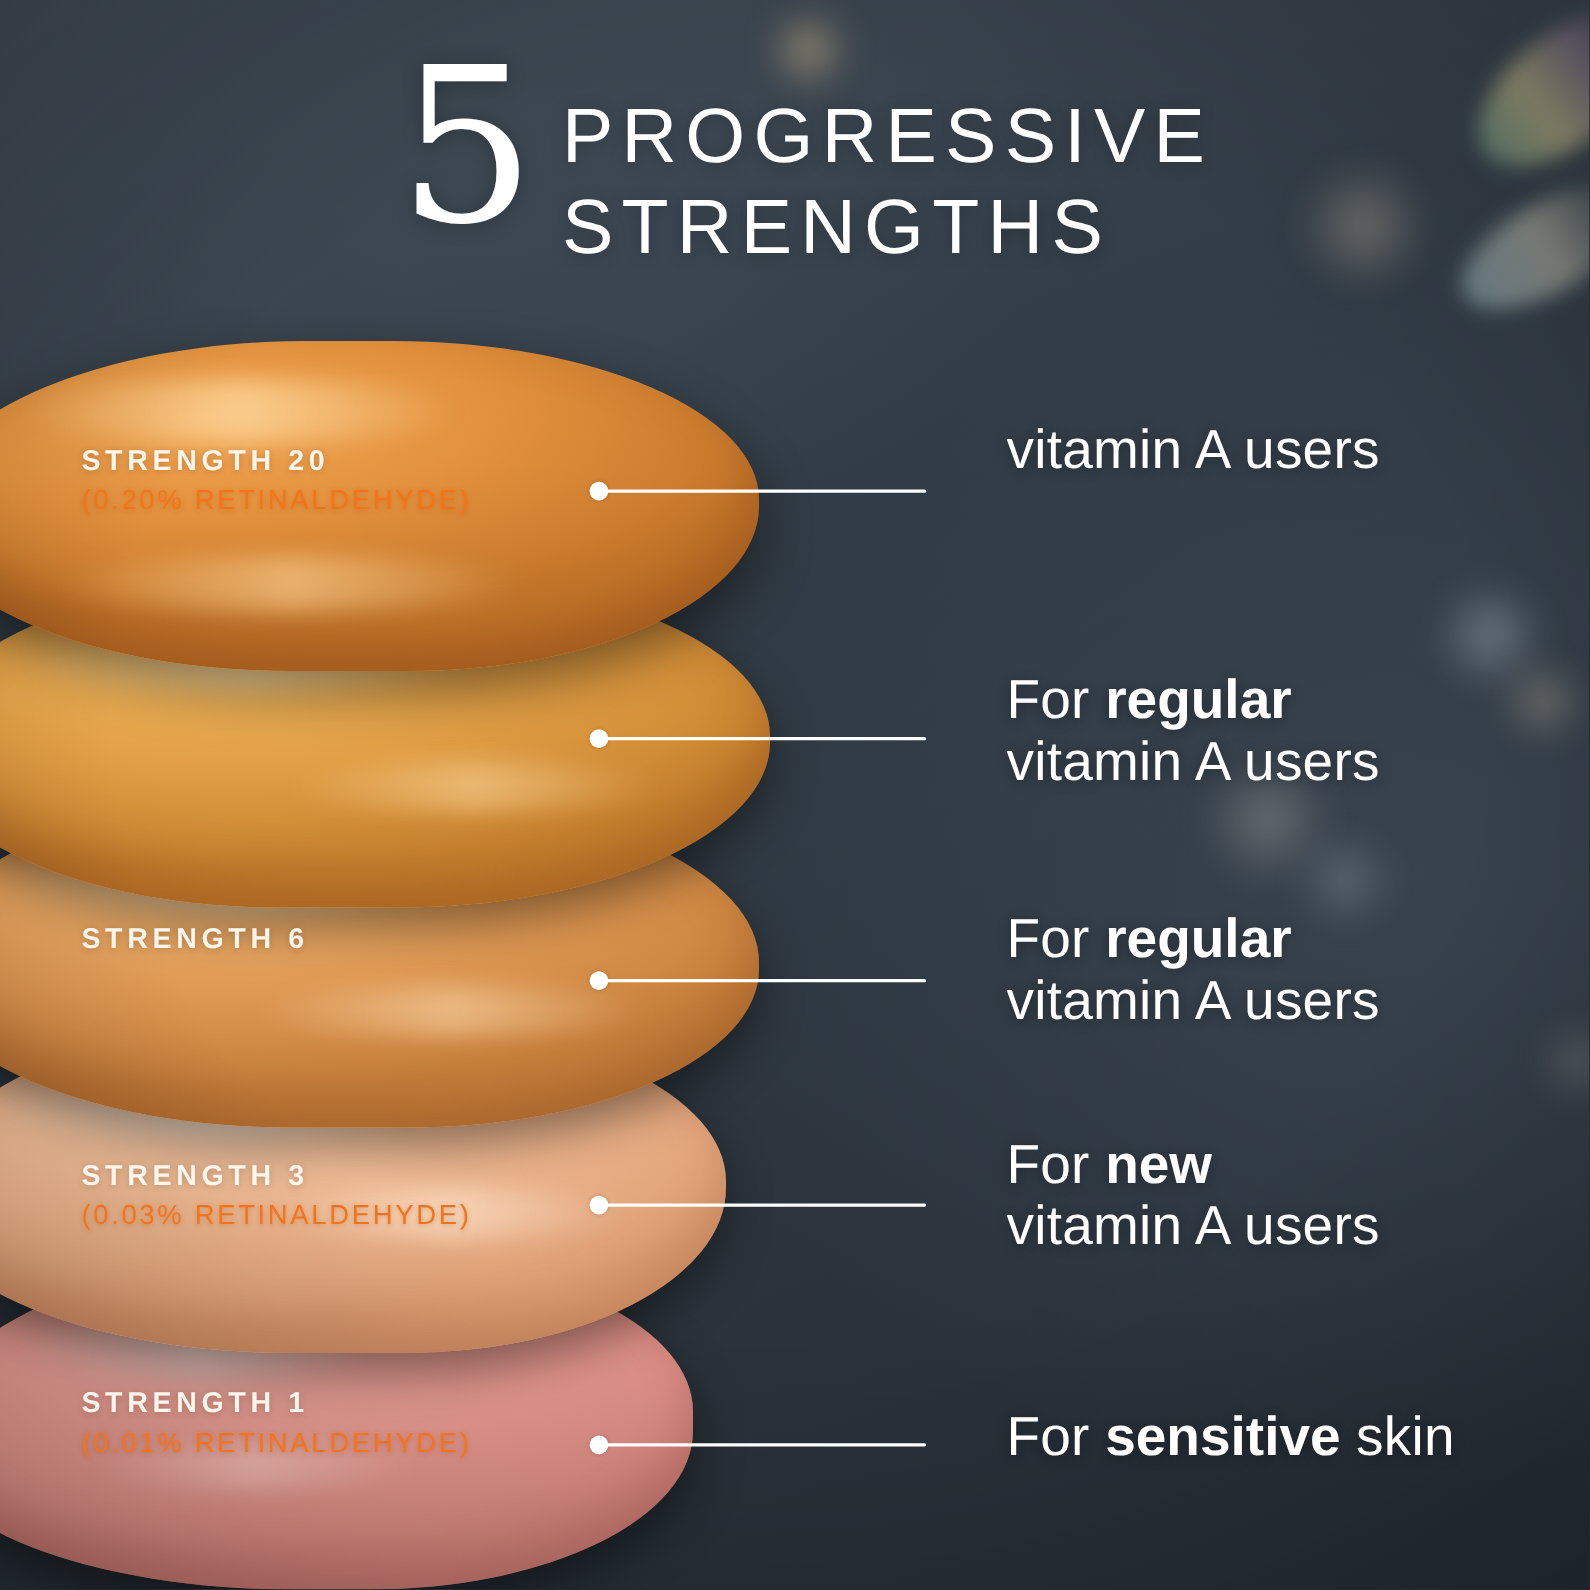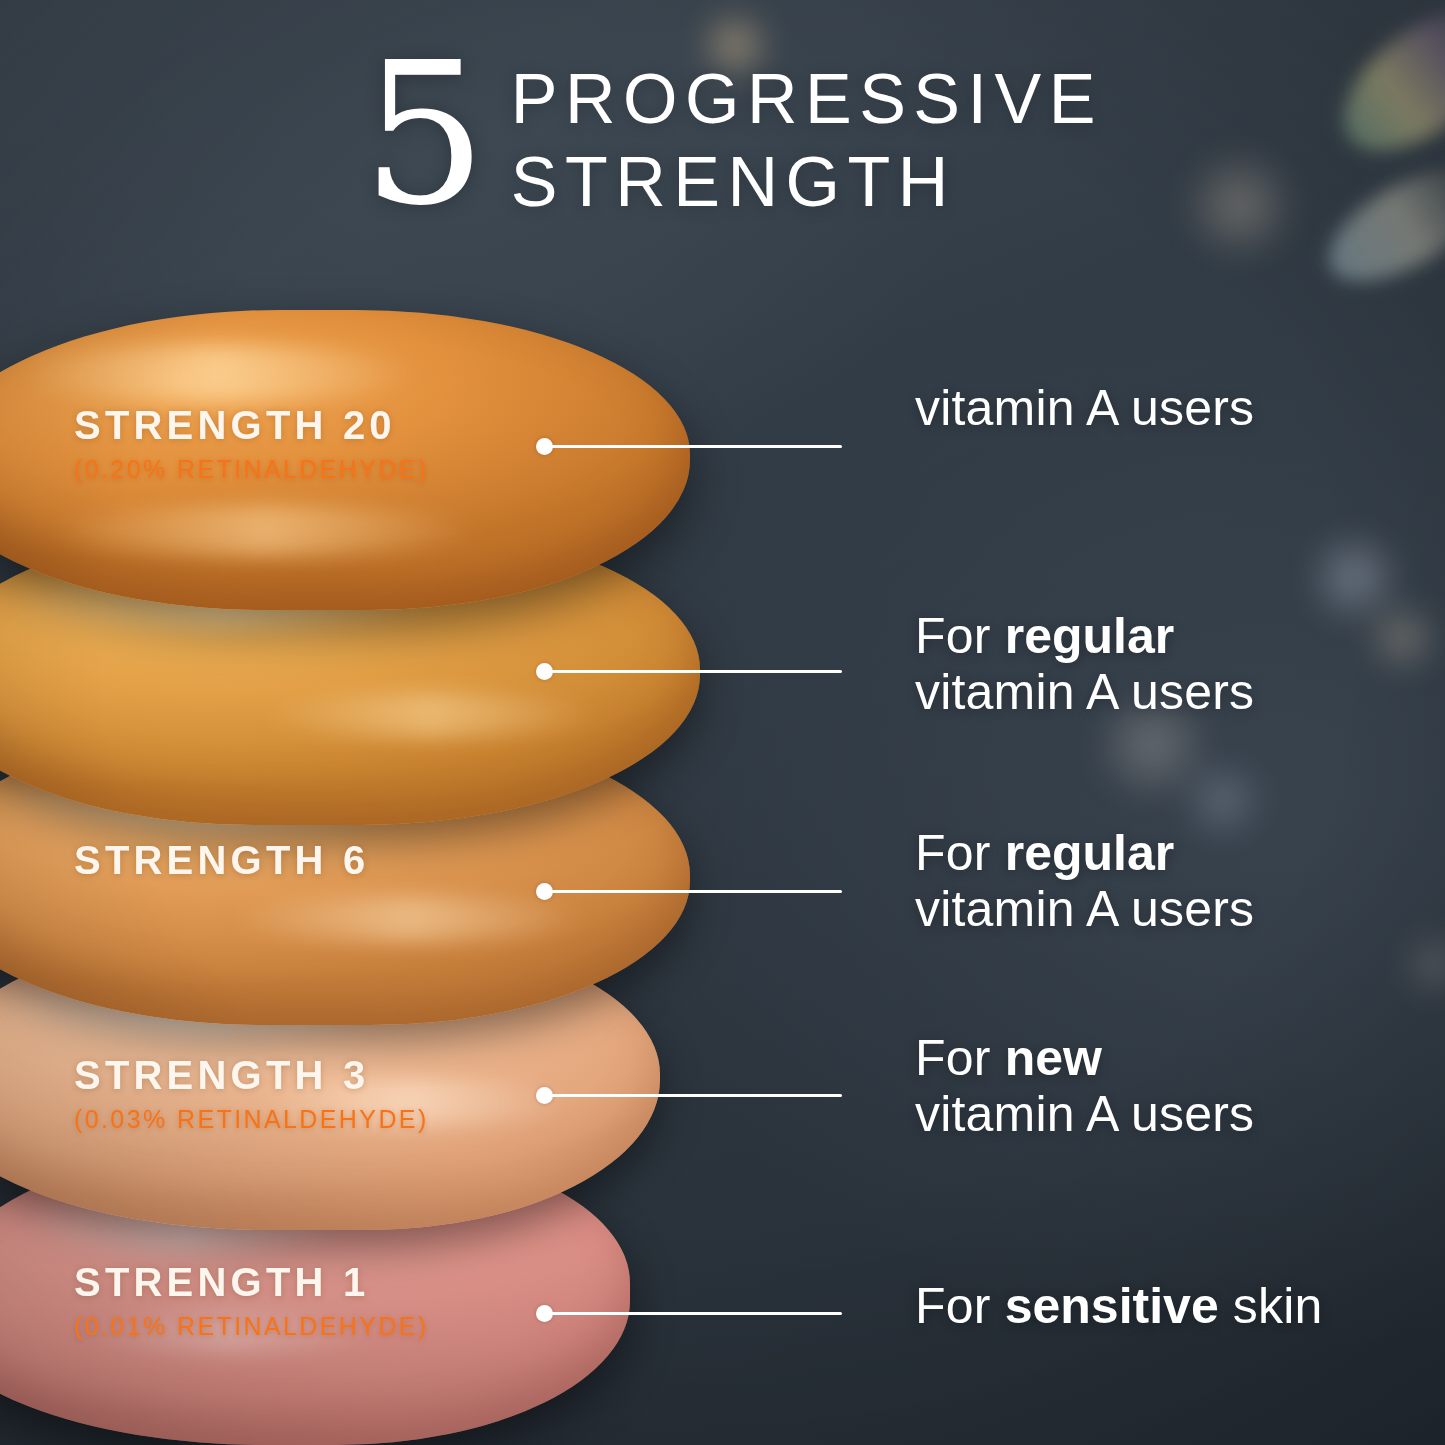--- a/index.html
+++ b/index.html
@@ -84,20 +84,21 @@
     font-family: "DejaVu Serif", "Liberation Serif", serif;
     font-size: 196px;
     line-height: 0.84;
     color: #ffffff;
     font-weight: 400;
     letter-spacing: -2px;
     margin-top: -6px;
     text-shadow: 0 2px 18px rgba(0,0,0,0.25);
   }
   .title-lines {
+    margin-top: 24px;
   }
   .title-line {
     font-family: "Liberation Sans", sans-serif;
     font-size: 70px;
     font-weight: 300;
     color: #ffffff;
     letter-spacing: 7.5px;
     line-height: 1.18;
     text-shadow: 0 2px 16px rgba(0,0,0,0.22);
     white-space: nowrap;
@@ -105,21 +106,21 @@
   .title-line.l2 {
     letter-spacing: 7.5px;
   }
 
   
   .strength-label {
     position: absolute;
     left: 74px;
   }
   .strength-name {
-    font-size: 40px;
+    font-size: 26px;
     font-weight: bold;
     color: #fdf6ee;
     letter-spacing: 4.2px;
     line-height: 1;
     white-space: nowrap;
     text-shadow: 0 1px 6px rgba(120,60,10,0.28);
   }
   .strength-sub {
     font-size: 25px;
     font-weight: 400;
@@ -238,21 +239,21 @@
       <div class="gloss" style="left:120px;top:196px;width:430px;height:50px;background:linear-gradient(90deg, rgba(255,212,152,0.0), rgba(255,218,160,0.55), rgba(255,212,152,0.0));"></div>
     </div>
   </div>
 
   <div class="bg-vignette"></div>
 
   <div class="header">
     <div class="big-num">5</div>
     <div class="title-lines">
       <div class="title-line">PROGRESSIVE</div>
-      <div class="title-line l2">STRENGTH</div>
+      <div class="title-line l2">STRENGTHS</div>
     </div>
   </div>
 
   <div class="strength-label" style="top:405px;">
     <div class="strength-name">STRENGTH 20</div>
     <div class="strength-sub">(0.20% RETINALDEHYDE)</div>
   </div>
   <div class="strength-label" style="top:840px;">
     <div class="strength-name">STRENGTH 6</div>
   </div>

